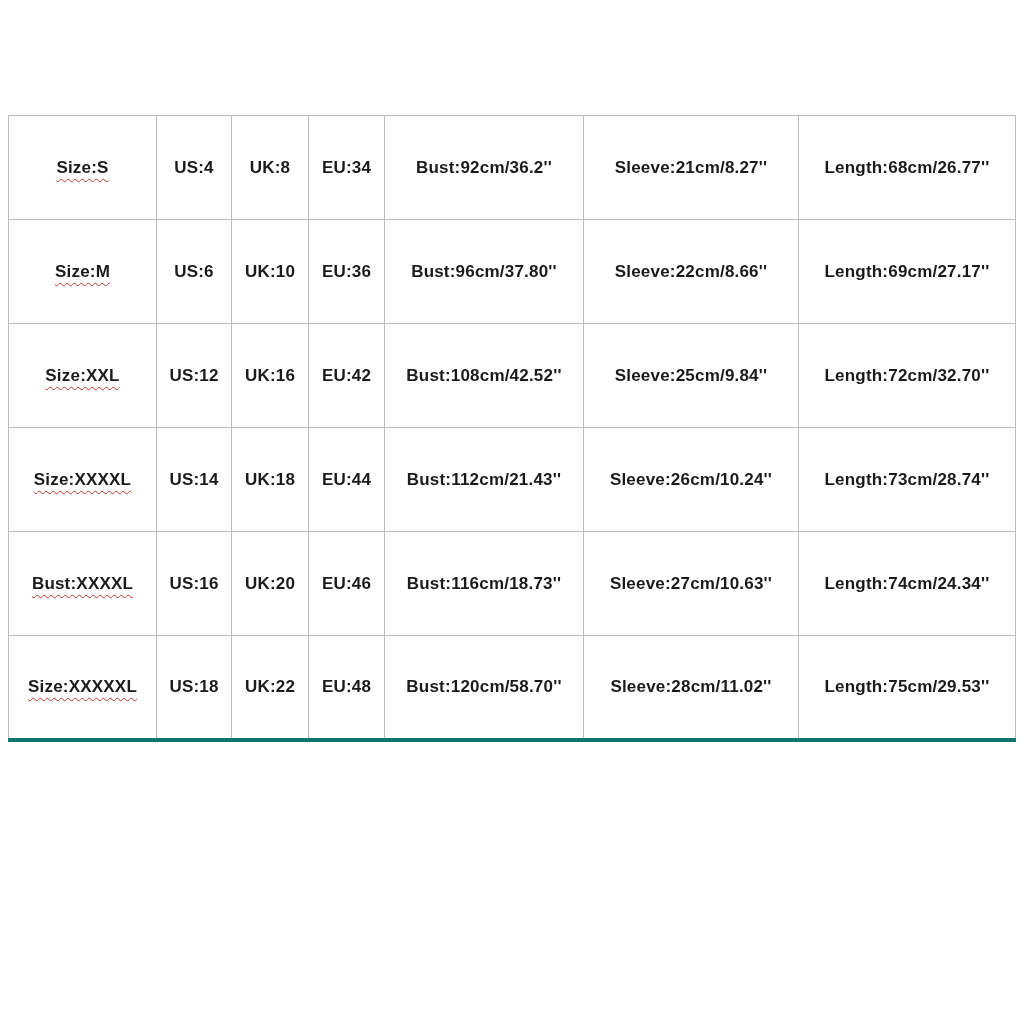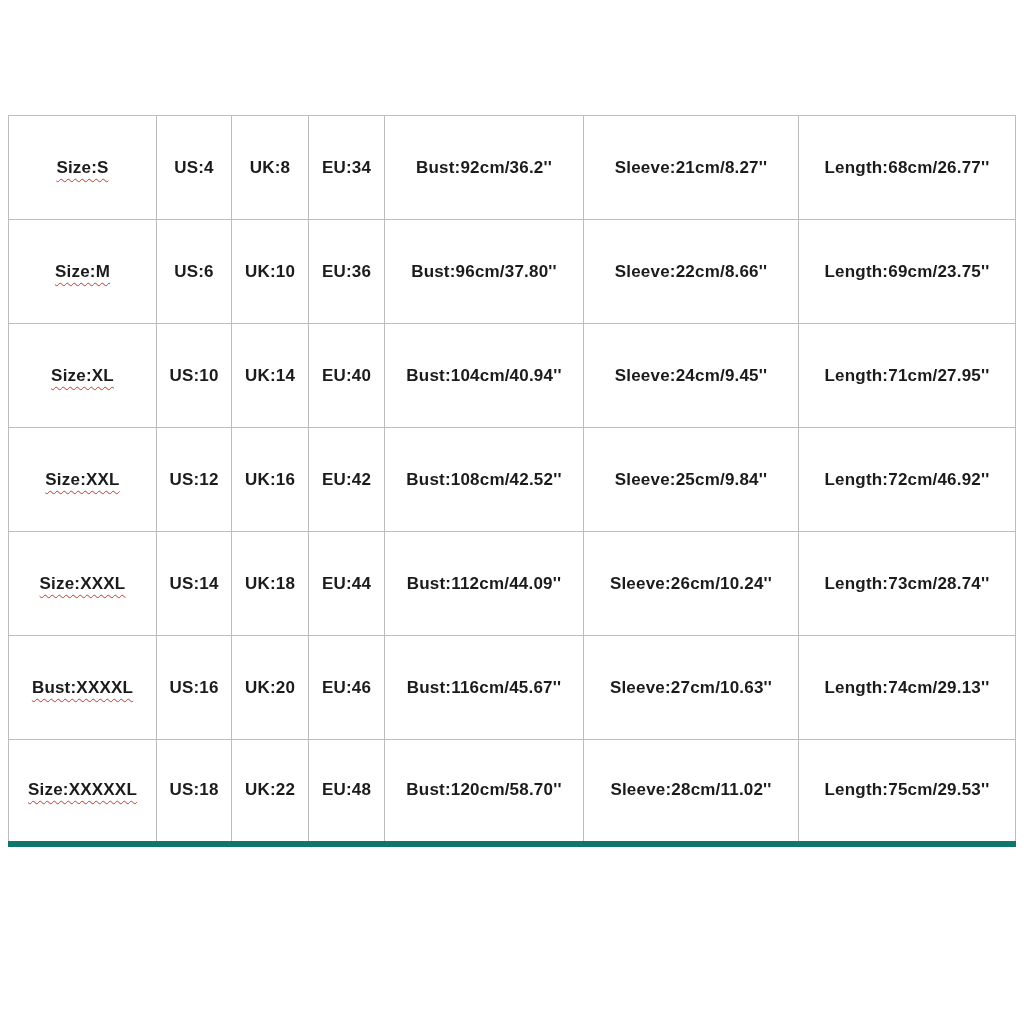--- a/index.html
+++ b/index.html
@@ -30,21 +30,21 @@
     letter-spacing: 0.2px;
     padding: 0 8px;
     overflow: hidden;
     white-space: nowrap;
   }
   .size-table tr {
     height: 104px;
   }
   
   .size-table tr:last-child td {
-    border-bottom: 6px solid #0f766e;
+    border-bottom: 4px solid #0f766e;
   }
   .squiggle {
     text-decoration: underline;
     text-decoration-style: wavy;
     text-decoration-color: #c0392b;
     text-decoration-thickness: 1px;
     text-underline-offset: 5px;
   }
   col.c-size   { width: 148px; }
   col.c-us     { width: 75px;  }
@@ -77,57 +77,48 @@
       <td>Sleeve:21cm/8.27''</td>
       <td>Length:68cm/26.77''</td>
     </tr>
     <tr>
       <td><span class="squiggle">Size:M</span></td>
       <td>US:6</td>
       <td>UK:10</td>
       <td>EU:36</td>
       <td>Bust:96cm/37.80''</td>
       <td>Sleeve:22cm/8.66''</td>
-      <td>Length:69cm/23.75''</td>
-    </tr>
-    <tr>
-      <td><span class="squiggle">Size:XL</span></td>
-      <td>US:10</td>
-      <td>UK:14</td>
-      <td>EU:40</td>
-      <td>Bust:104cm/40.94''</td>
-      <td>Sleeve:24cm/9.45''</td>
-      <td>Length:71cm/27.95''</td>
+      <td>Length:69cm/27.17''</td>
     </tr>
     <tr>
       <td><span class="squiggle">Size:XXL</span></td>
       <td>US:12</td>
       <td>UK:16</td>
       <td>EU:42</td>
       <td>Bust:108cm/42.52''</td>
       <td>Sleeve:25cm/9.84''</td>
-      <td>Length:72cm/46.92''</td>
+      <td>Length:72cm/32.70''</td>
     </tr>
     <tr>
-      <td><span class="squiggle">Size:XXXL</span></td>
+      <td><span class="squiggle">Size:XXXXL</span></td>
       <td>US:14</td>
       <td>UK:18</td>
       <td>EU:44</td>
-      <td>Bust:112cm/44.09''</td>
+      <td>Bust:112cm/21.43''</td>
       <td>Sleeve:26cm/10.24''</td>
       <td>Length:73cm/28.74''</td>
     </tr>
     <tr>
       <td><span class="squiggle">Bust:XXXXL</span></td>
       <td>US:16</td>
       <td>UK:20</td>
       <td>EU:46</td>
-      <td>Bust:116cm/45.67''</td>
+      <td>Bust:116cm/18.73''</td>
       <td>Sleeve:27cm/10.63''</td>
-      <td>Length:74cm/29.13''</td>
+      <td>Length:74cm/24.34''</td>
     </tr>
     <tr>
       <td><span class="squiggle">Size:XXXXXL</span></td>
       <td>US:18</td>
       <td>UK:22</td>
       <td>EU:48</td>
       <td>Bust:120cm/58.70''</td>
       <td>Sleeve:28cm/11.02''</td>
       <td>Length:75cm/29.53''</td>
     </tr>

